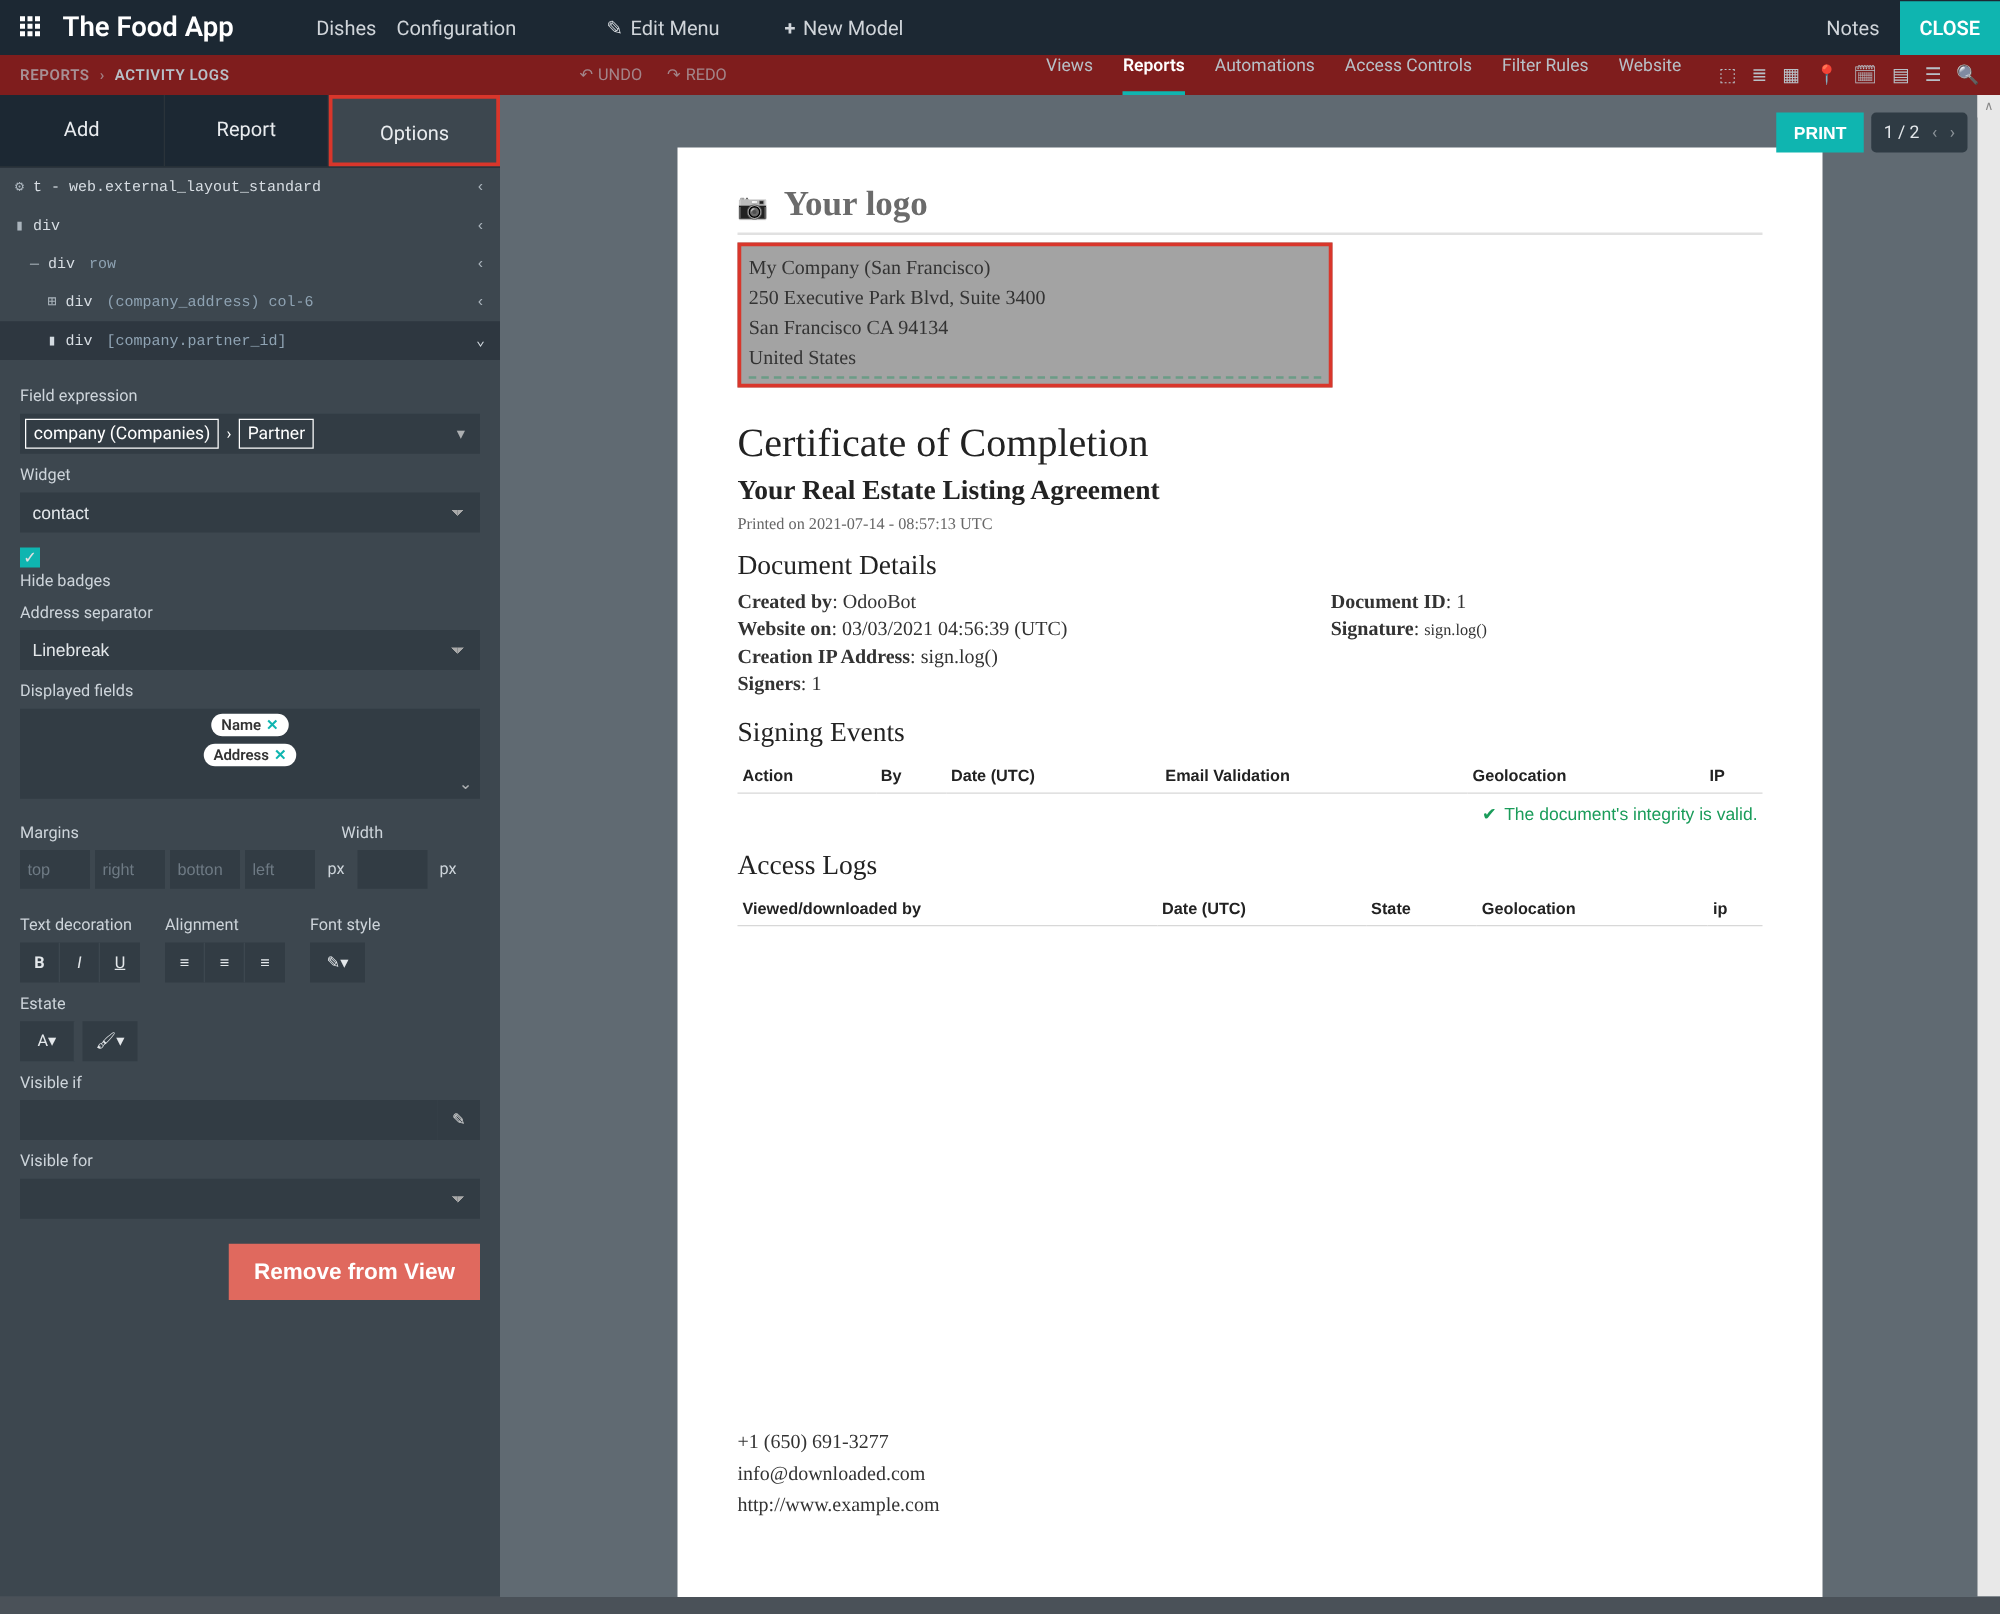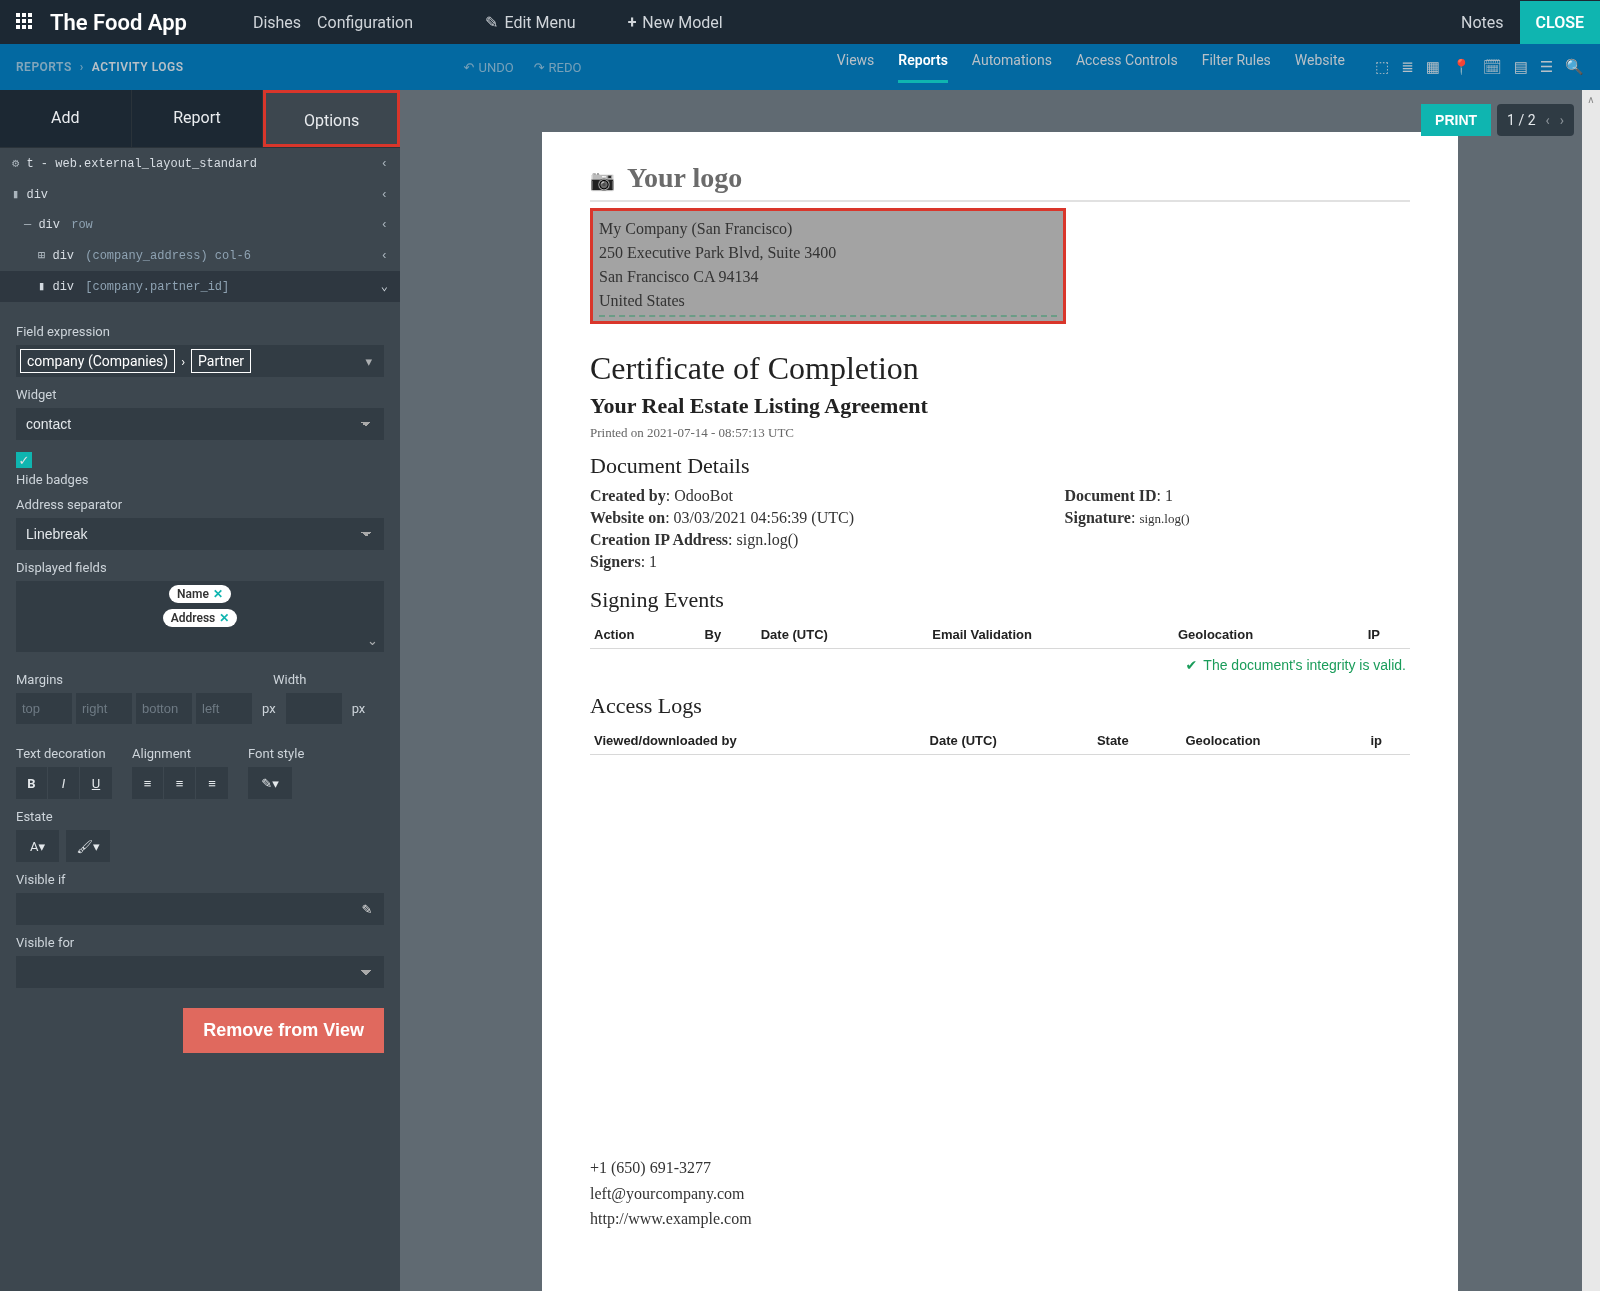--- a/index.html
+++ b/index.html
@@ -29,22 +29,22 @@
   }
   .apps-icon span { background:#fff; width:4px; height:4px; }
   .app-title { font-size: 22px; font-weight: 600; color: #fff; margin-right: 50px; }
   .top-link { color: #d0d5da; font-size: 16px; cursor: pointer; }
   .top-spacer { flex: 1; }
   .close-btn { background: #0fb5b0; color:#fff; font-weight:600; padding: 12px 16px; margin: -12px -16px -12px 0; font-size:16px; }
   .pencil-icon::before { content: "✎"; margin-right:6px; }
   .plus-icon::before { content:"+"; margin-right:6px; font-weight:bold; }
   
   .secondbar {
-    height: 46px;
-    background: #0369a1;
+    height: 32px;
+    background: #7f1d1d;
     display:flex; align-items:center; padding: 0 16px;
     font-size: 14px; color:#b8c0c7;justify-content:flex-end;
   }
   .breadcrumb { display:flex; gap:8px; align-items:center; font-size:12px; font-weight:600; letter-spacing:0.5px; }
   .breadcrumb .sep { opacity:0.6; }
   .breadcrumb .first { opacity:0.7; }
   .secondbar .undo-redo { display:flex; gap:20px; margin-left: 280px; }
   .undo-redo span { cursor:pointer; opacity:0.8; font-size:13px; }
   .undo-redo .ico { margin-right:4px; }
   .secondbar .navtabs { display:flex; gap:24px; margin-left:auto; }
@@ -397,18 +397,18 @@
           <th>Date (UTC)</th>
           <th>State</th>
           <th>Geolocation</th>
           <th>ip</th>
         </tr>
       </tbody>
         </table>
 
       <div class="footer-block">
         <div>+1 (650) 691-3277</div>
-        <div>left@yourcompany.com</div>
+        <div>info@downloaded.com</div>
         <div>http://www.example.com</div>
       </div>
     </div>
   </div>
 </div>
 
 </body></html>

